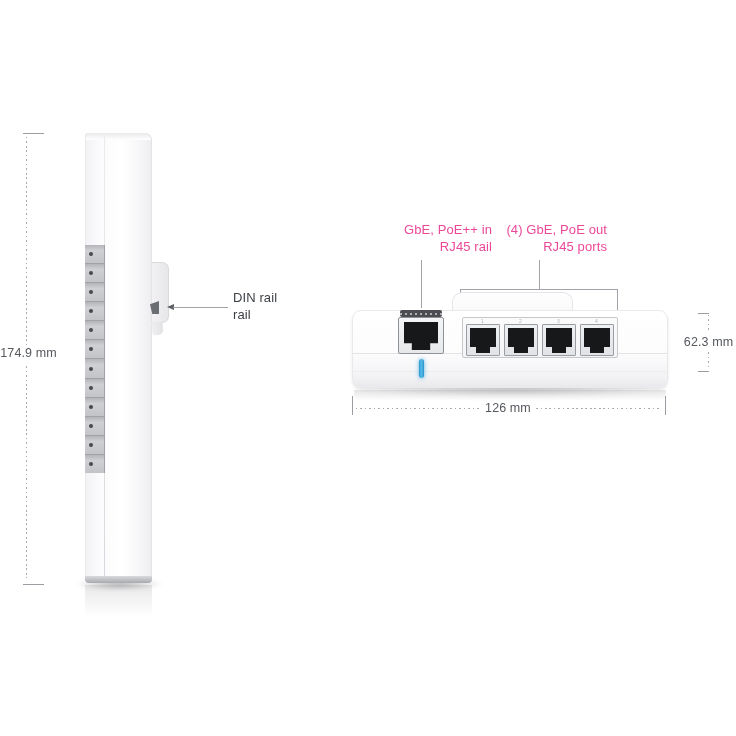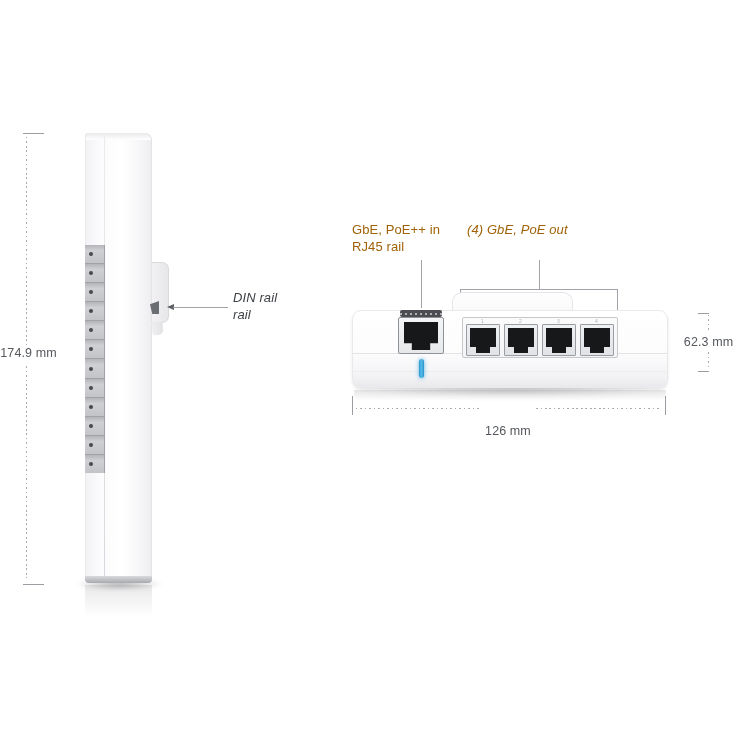--- a/index.html
+++ b/index.html
@@ -3,22 +3,22 @@
 <meta charset="utf-8">
 <style>
   html,body{margin:0;padding:0;background:#ffffff;}
   #canvas{
     position:relative;width:736px;height:736px;background:#ffffff;overflow:hidden;
     font-family:"Liberation Sans", sans-serif;
   }
   .abs{position:absolute;}
 
   
-  .callout-text{font-size:13px;line-height:16.5px;color:#a16207;text-align:left;letter-spacing:.1px;}
-  .callout-text-left{font-size:13px;line-height:16.5px;color:#3d4045;text-align:left;letter-spacing:.1px;font-style:italic;}
+  .callout-text{font-size:13px;line-height:16.5px;color:#ec4899;text-align:right;letter-spacing:.1px;}
+  .callout-text-left{font-size:13px;line-height:16.5px;color:#3d4045;text-align:left;letter-spacing:.1px;}
   .dim-text{font-size:12.5px;color:#55585d;text-align:center;letter-spacing:.1px;}
 
   
   .dim-v{width:1px;background-image:repeating-linear-gradient(to bottom,#a8aaae 0 1.5px,transparent 1.5px 4.5px);}
   .dim-h{height:1px;background-image:repeating-linear-gradient(to right,#a8aaae 0 1.5px,transparent 1.5px 4.5px);}
   .tick-h{height:1px;background:#9a9da1;}
   .tick-v{width:1px;background:#9a9da1;}
 
   
   .leader-v{width:1px;background:#a0a3a7;}
@@ -120,22 +120,23 @@
   <div class="abs leader-h" style="left:173px;top:307px;width:55px;"></div>
   <div class="abs callout-text-left" style="left:233px;top:290px;width:70px;">
     <div>DIN rail</div>
     <div>rail</div>
   </div>
 
   <div class="abs callout-text" style="left:352px;top:222px;width:140px;">
     <div>GbE, PoE++ in</div>
     <div>RJ45 rail</div>
   </div>
-  <div class="abs callout-text" style="left:467px;top:222px;width:140px;font-style:italic;">
+  <div class="abs callout-text" style="left:467px;top:222px;width:140px;">
     <div>(4) GbE, PoE out</div>
+    <div>RJ45 ports</div>
   </div>
 
   <div class="abs leader-v" style="left:421px;top:260px;height:48px;"></div>
   <div class="abs leader-v" style="left:539px;top:260px;height:29px;"></div>
   <div class="abs bracket" style="left:460px;top:289px;width:156px;height:20px;"></div>
 
   <div class="abs fv-shadow"></div>
   <div class="abs fv-hump"></div>
   <div class="abs fv-body"></div>
   <div class="abs fv-seam1"></div>
@@ -165,21 +166,21 @@
       </div>
     <div class="port-cell">
         <div class="rj45"></div>
       </div>
   </div>
 
   <div class="abs fv-reflection"></div>
 
   <div class="abs tick-v" style="left:352px;top:396px;height:19px;"></div>
   <div class="abs dim-h" style="left:356px;top:408px;width:126px;"></div>
-  <div class="abs dim-text" style="left:482px;top:424px;width:52px;">126 mm</div>
+  <div class="abs dim-text" style="left:482px;top:401px;width:52px;">126 mm</div>
   <div class="abs dim-h" style="left:536px;top:408px;width:126px;"></div>
   <div class="abs tick-v" style="left:665px;top:396px;height:19px;"></div>
 
   <div class="abs tick-h" style="left:698px;top:313px;width:11px;"></div>
   <div class="abs dim-v" style="left:708px;top:315px;height:18px;"></div>
   <div class="abs dim-text" style="left:681px;top:335px;width:55px;">62.3 mm</div>
   <div class="abs dim-v" style="left:708px;top:352px;height:18px;"></div>
   <div class="abs tick-h" style="left:698px;top:371px;width:11px;"></div>
 
 </div>

